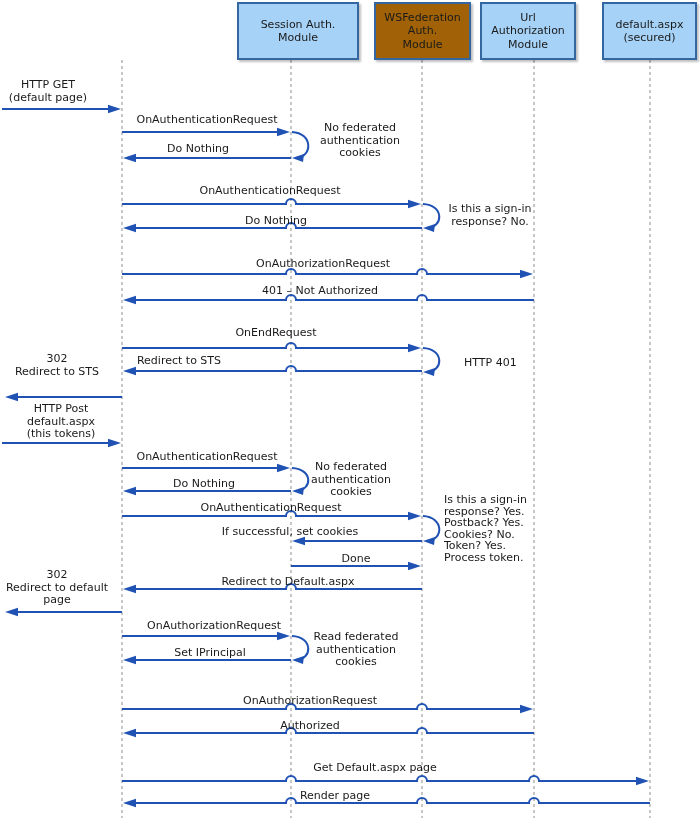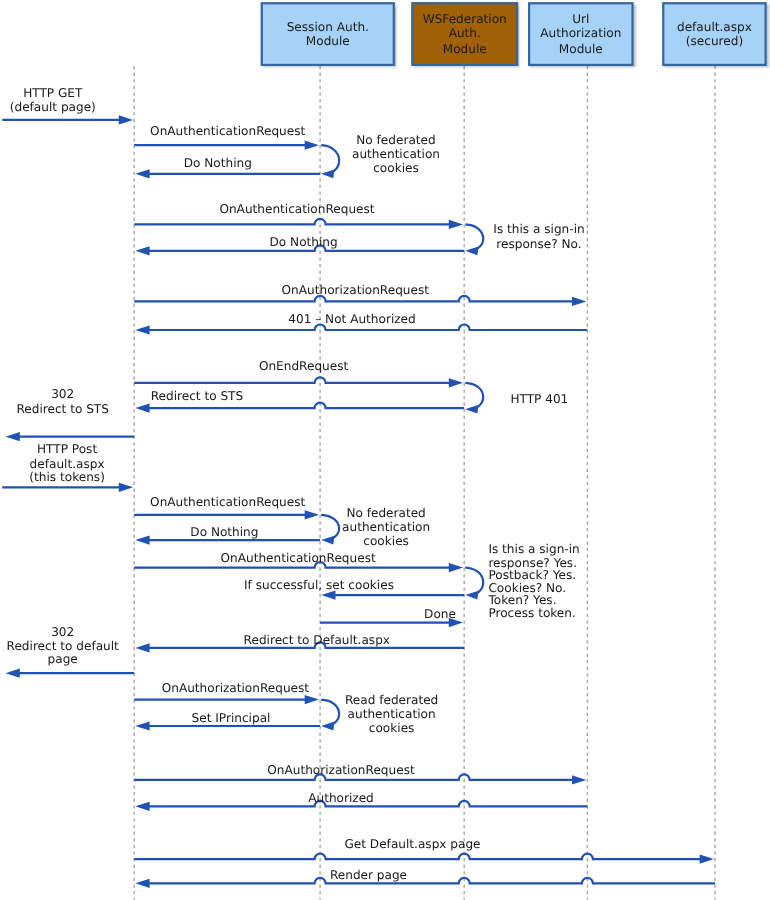--- a/index.html
+++ b/index.html
@@ -100,21 +100,21 @@
     <div class="msg-label" style="left: 270px; top: 184px;">OnAuthenticationRequest</div>
     <div class="msg-label" style="left: 276px; top: 214px;">Do Nothing</div>
     <div class="msg-label" style="left: 323px; top: 257px;">OnAuthorizationRequest</div>
     <div class="msg-label" style="left: 320px; top: 284px;">401 – Not Authorized</div>
     <div class="msg-label" style="left: 276px; top: 326px;">OnEndRequest</div>
     <div class="msg-label" style="left: 179px; top: 354px;">Redirect to STS</div>
     <div class="msg-label" style="left: 207px; top: 450px;">OnAuthenticationRequest</div>
     <div class="msg-label" style="left: 204px; top: 477px;">Do Nothing</div>
     <div class="msg-label" style="left: 271px; top: 501px;">OnAuthenticationRequest</div>
     <div class="msg-label" style="left: 290px; top: 525px;">If successful, set cookies</div>
-    <div class="msg-label" style="left: 356px; top: 552px; margin-left: 44px;">Done</div>
+    <div class="msg-label" style="left: 356px; top: 552px;">Done</div>
     <div class="msg-label" style="left: 288px; top: 575px;">Redirect to Default.aspx</div>
     <div class="msg-label" style="left: 214px; top: 619px;">OnAuthorizationRequest</div>
     <div class="msg-label" style="left: 210px; top: 646px;">Set IPrincipal</div>
     <div class="msg-label" style="left: 310px; top: 694px;">OnAuthorizationRequest</div>
     <div class="msg-label" style="left: 310px; top: 719px;">Authorized</div>
     <div class="msg-label" style="left: 375px; top: 761px;">Get Default.aspx page</div>
     <div class="msg-label" style="left: 335px; top: 789px;">Render page</div>
     <div class="note center" style="top: 122px; line-height: 12.5px; left: 360px;">No federated
 authentication
 cookies</div>

